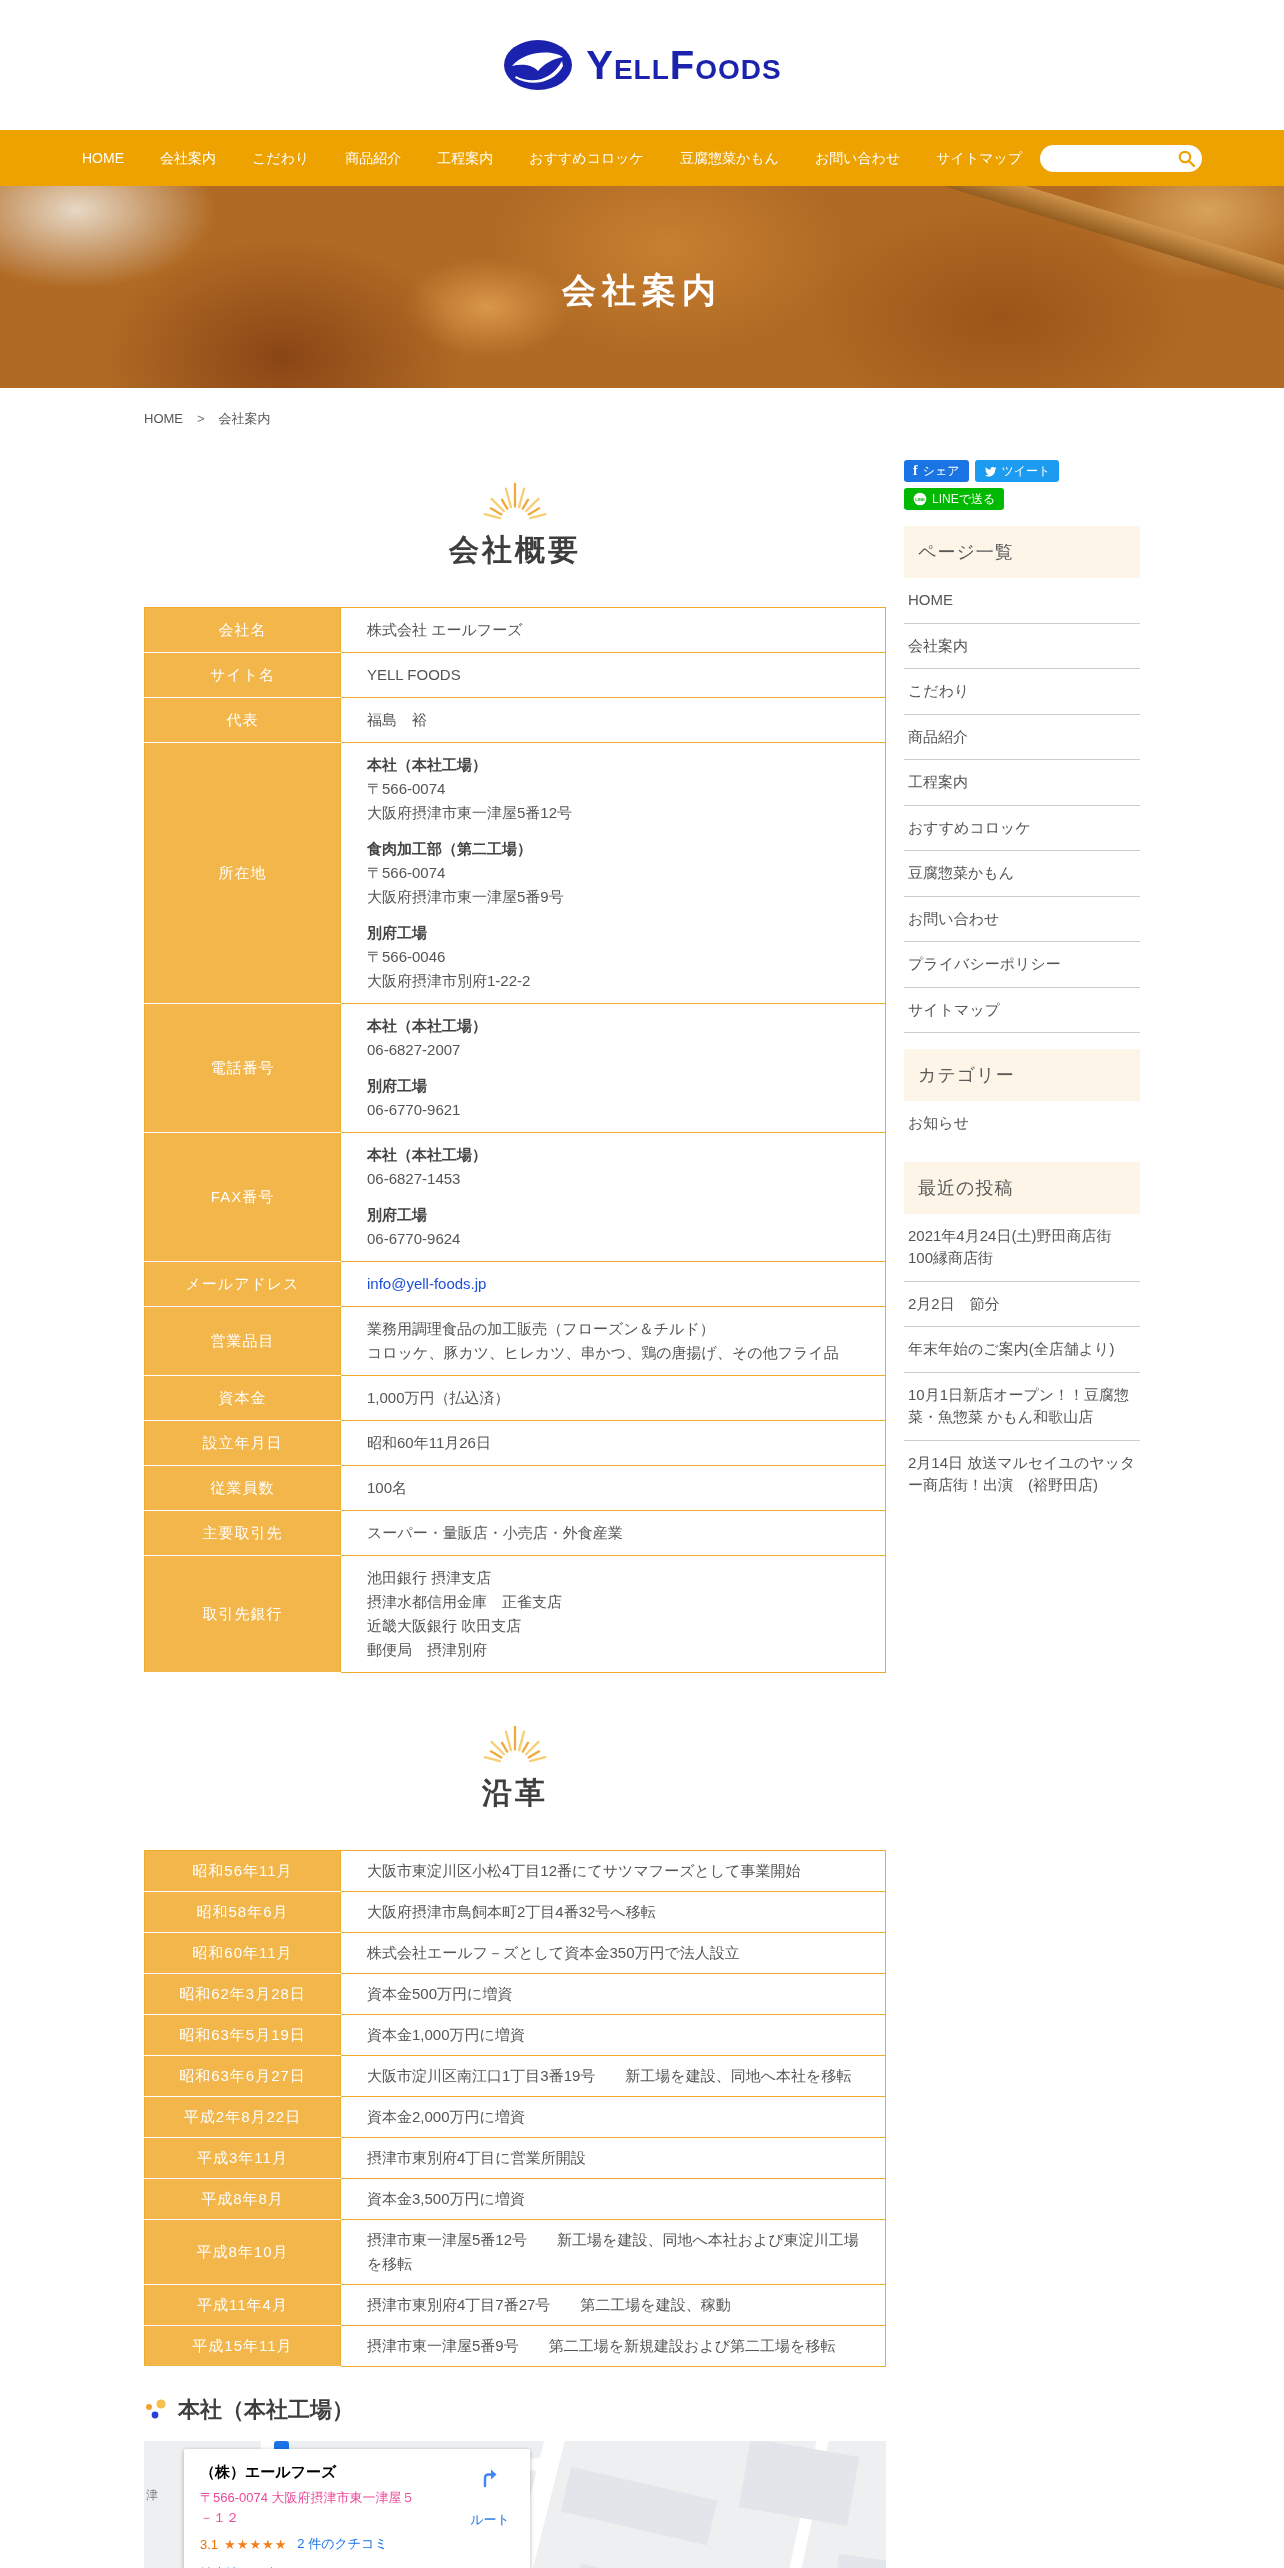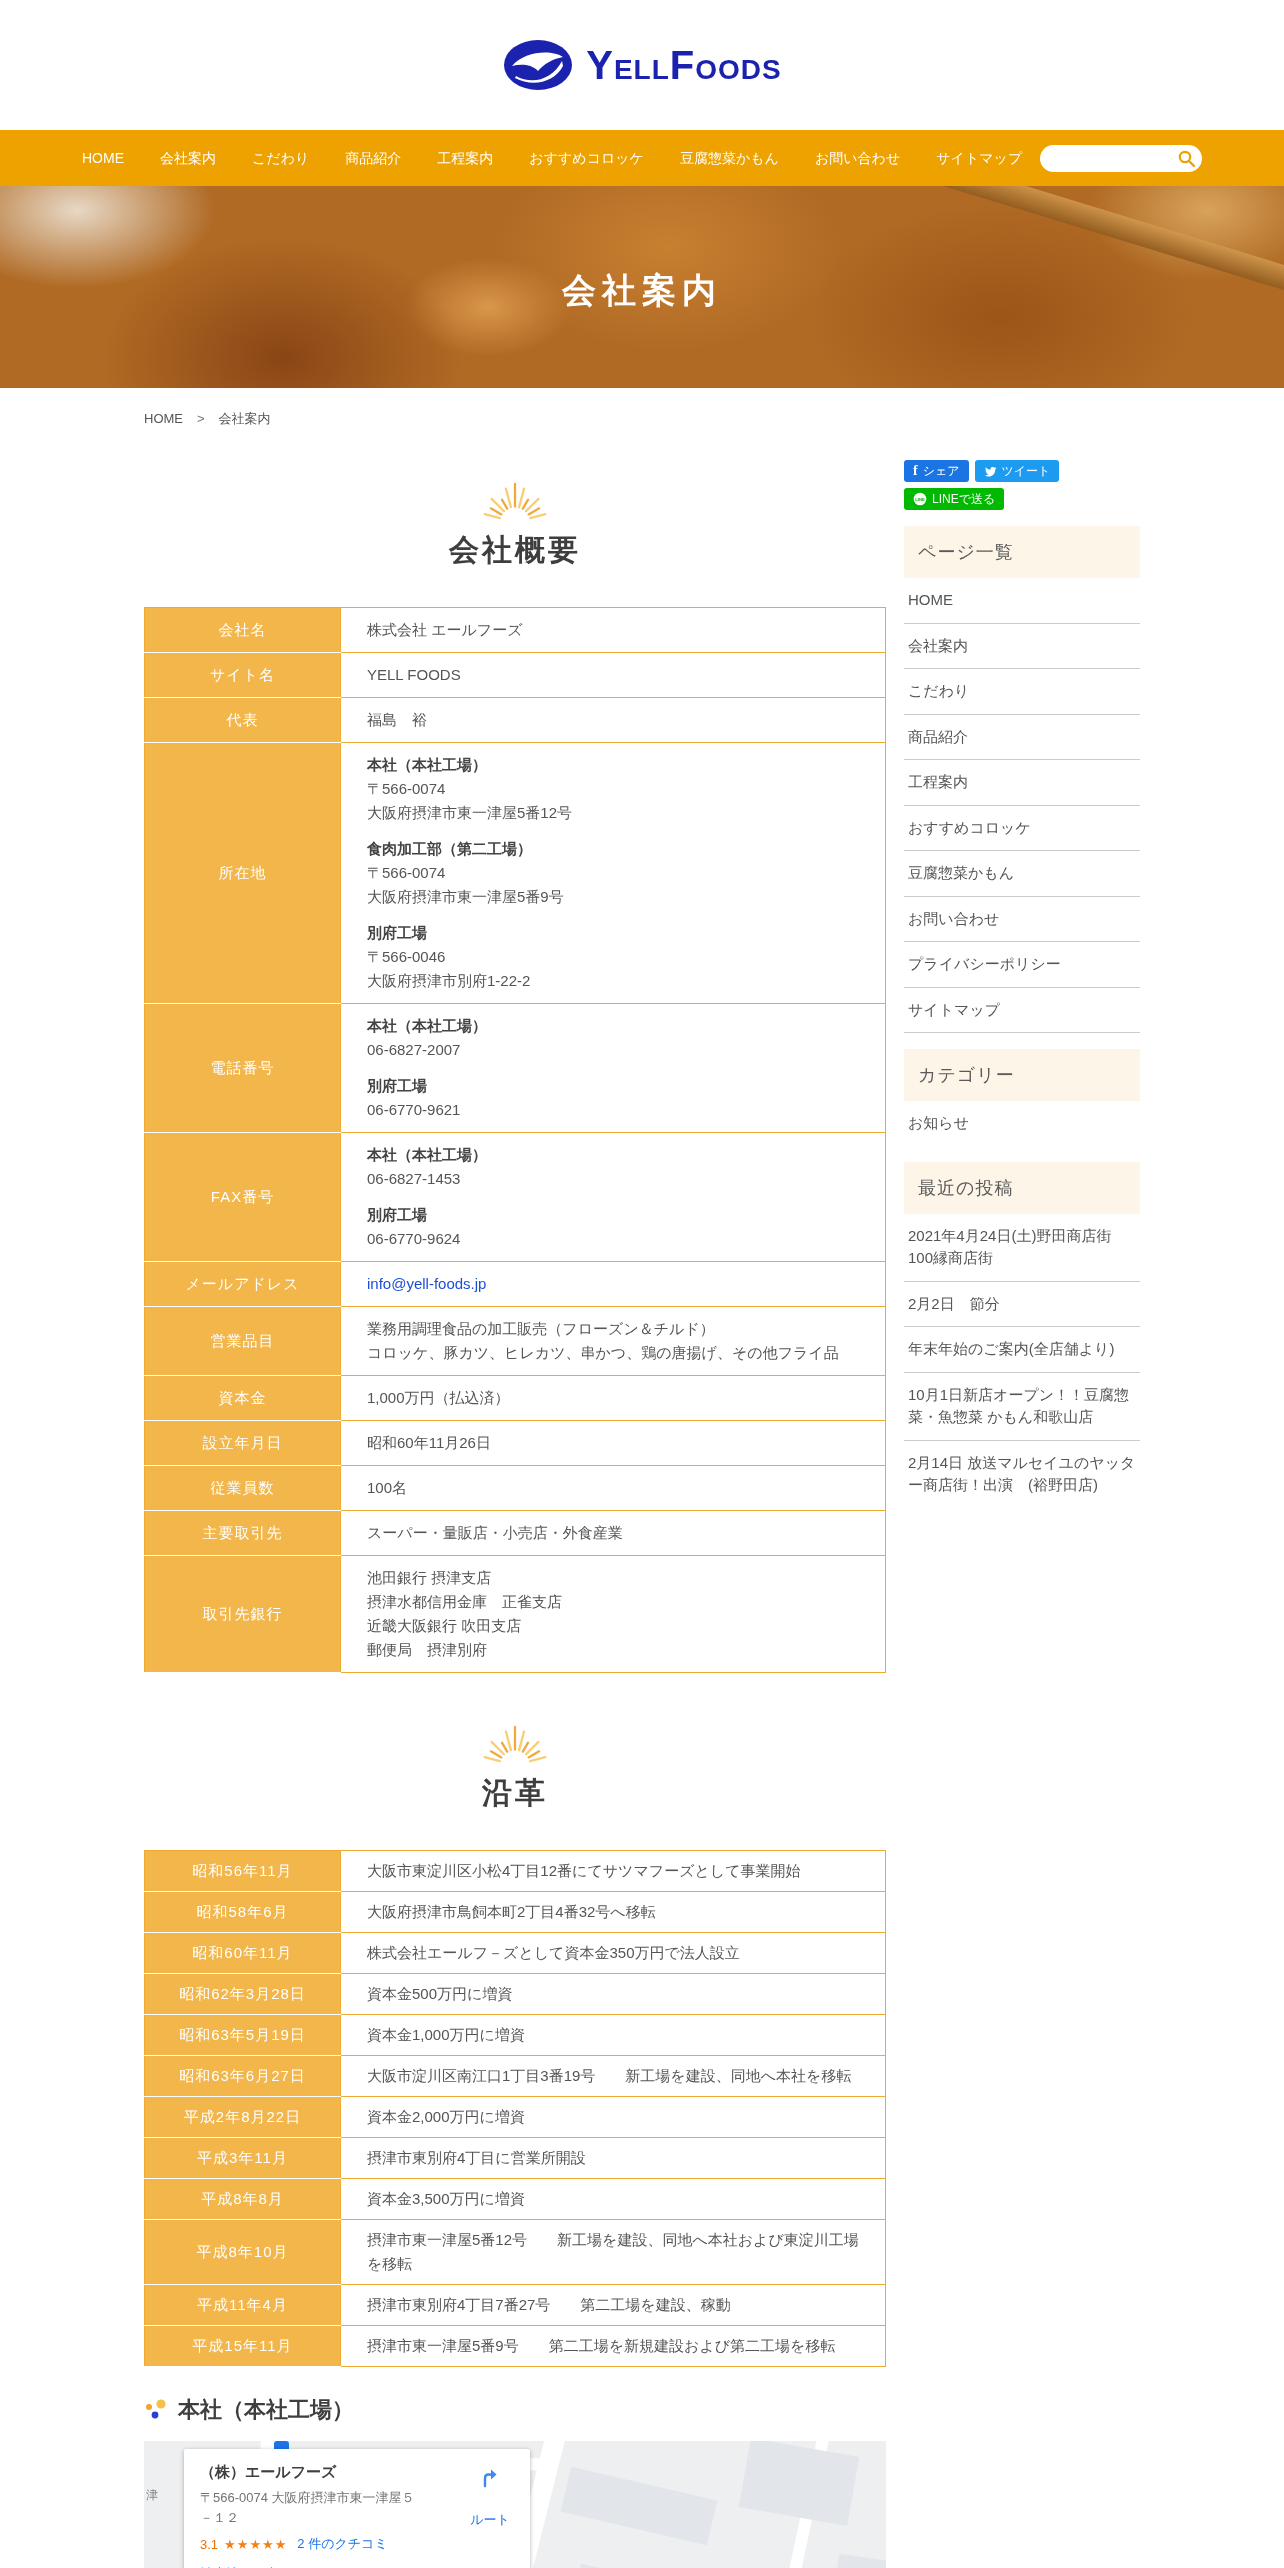--- a/index.html
+++ b/index.html
@@ -85,22 +85,22 @@
   .map-box { position: relative; width: 742px; height: 241px; margin-top: 16px; background: #edeff1; overflow: hidden; }
   .bld { position: absolute; background: #e2e6ea; }
   .road { position: absolute; background: #fff; }
   .map-label { position: absolute; font-size: 12px; color: #5b6b77; z-index: 2; white-space: nowrap; }
   .map-label.gray { color: #80868b; }
   .transit-icon { position: absolute; left: 130px; top: 0; width: 15px; height: 15px; background: #1a73e8; border-radius: 3px; z-index: 1; }
   .map-card {
     position: absolute; left: 40px; top: 8px; width: 346px; min-height: 142px; z-index: 5;
     background: #fff; border-radius: 2px; box-shadow: 0 1px 4px rgba(0,0,0,.3); padding: 14px 16px;
   }
-  .map-card .card-title { font-size: 15px; font-weight: bold; color: #404040; }
-  .map-card .card-addr { font-size: 13px; color: #737373; margin-top: 6px; line-height: 1.5; width: 240px; }
+  .map-card .card-title { font-size: 15px; font-weight: bold; color: #000000; }
+  .map-card .card-addr { font-size: 13px; color: #ec4899; margin-top: 6px; line-height: 1.5; width: 240px; }
   .rating-row { margin-top: 8px; font-size: 13px; display: flex; align-items: center; gap: 6px; }
   .rating-val { color: #e8710a; }
   .rating-stars { color: #f57f17; letter-spacing: 1px; }
   .reviews-link { color: #1a73e8; margin-left: 4px; }
   .expand-link { display: inline-block; margin-top: 12px; font-size: 13px; color: #1a73e8; }
   .route-wrap { position: absolute; right: 14px; top: 16px; width: 52px; text-align: center; }
   .route-label { display: block; color: #1a73e8; font-size: 13px; margin-top: 18px; }
 
   
   .share-row { display: flex; flex-wrap: wrap; gap: 6px; margin-top: 14px; }

